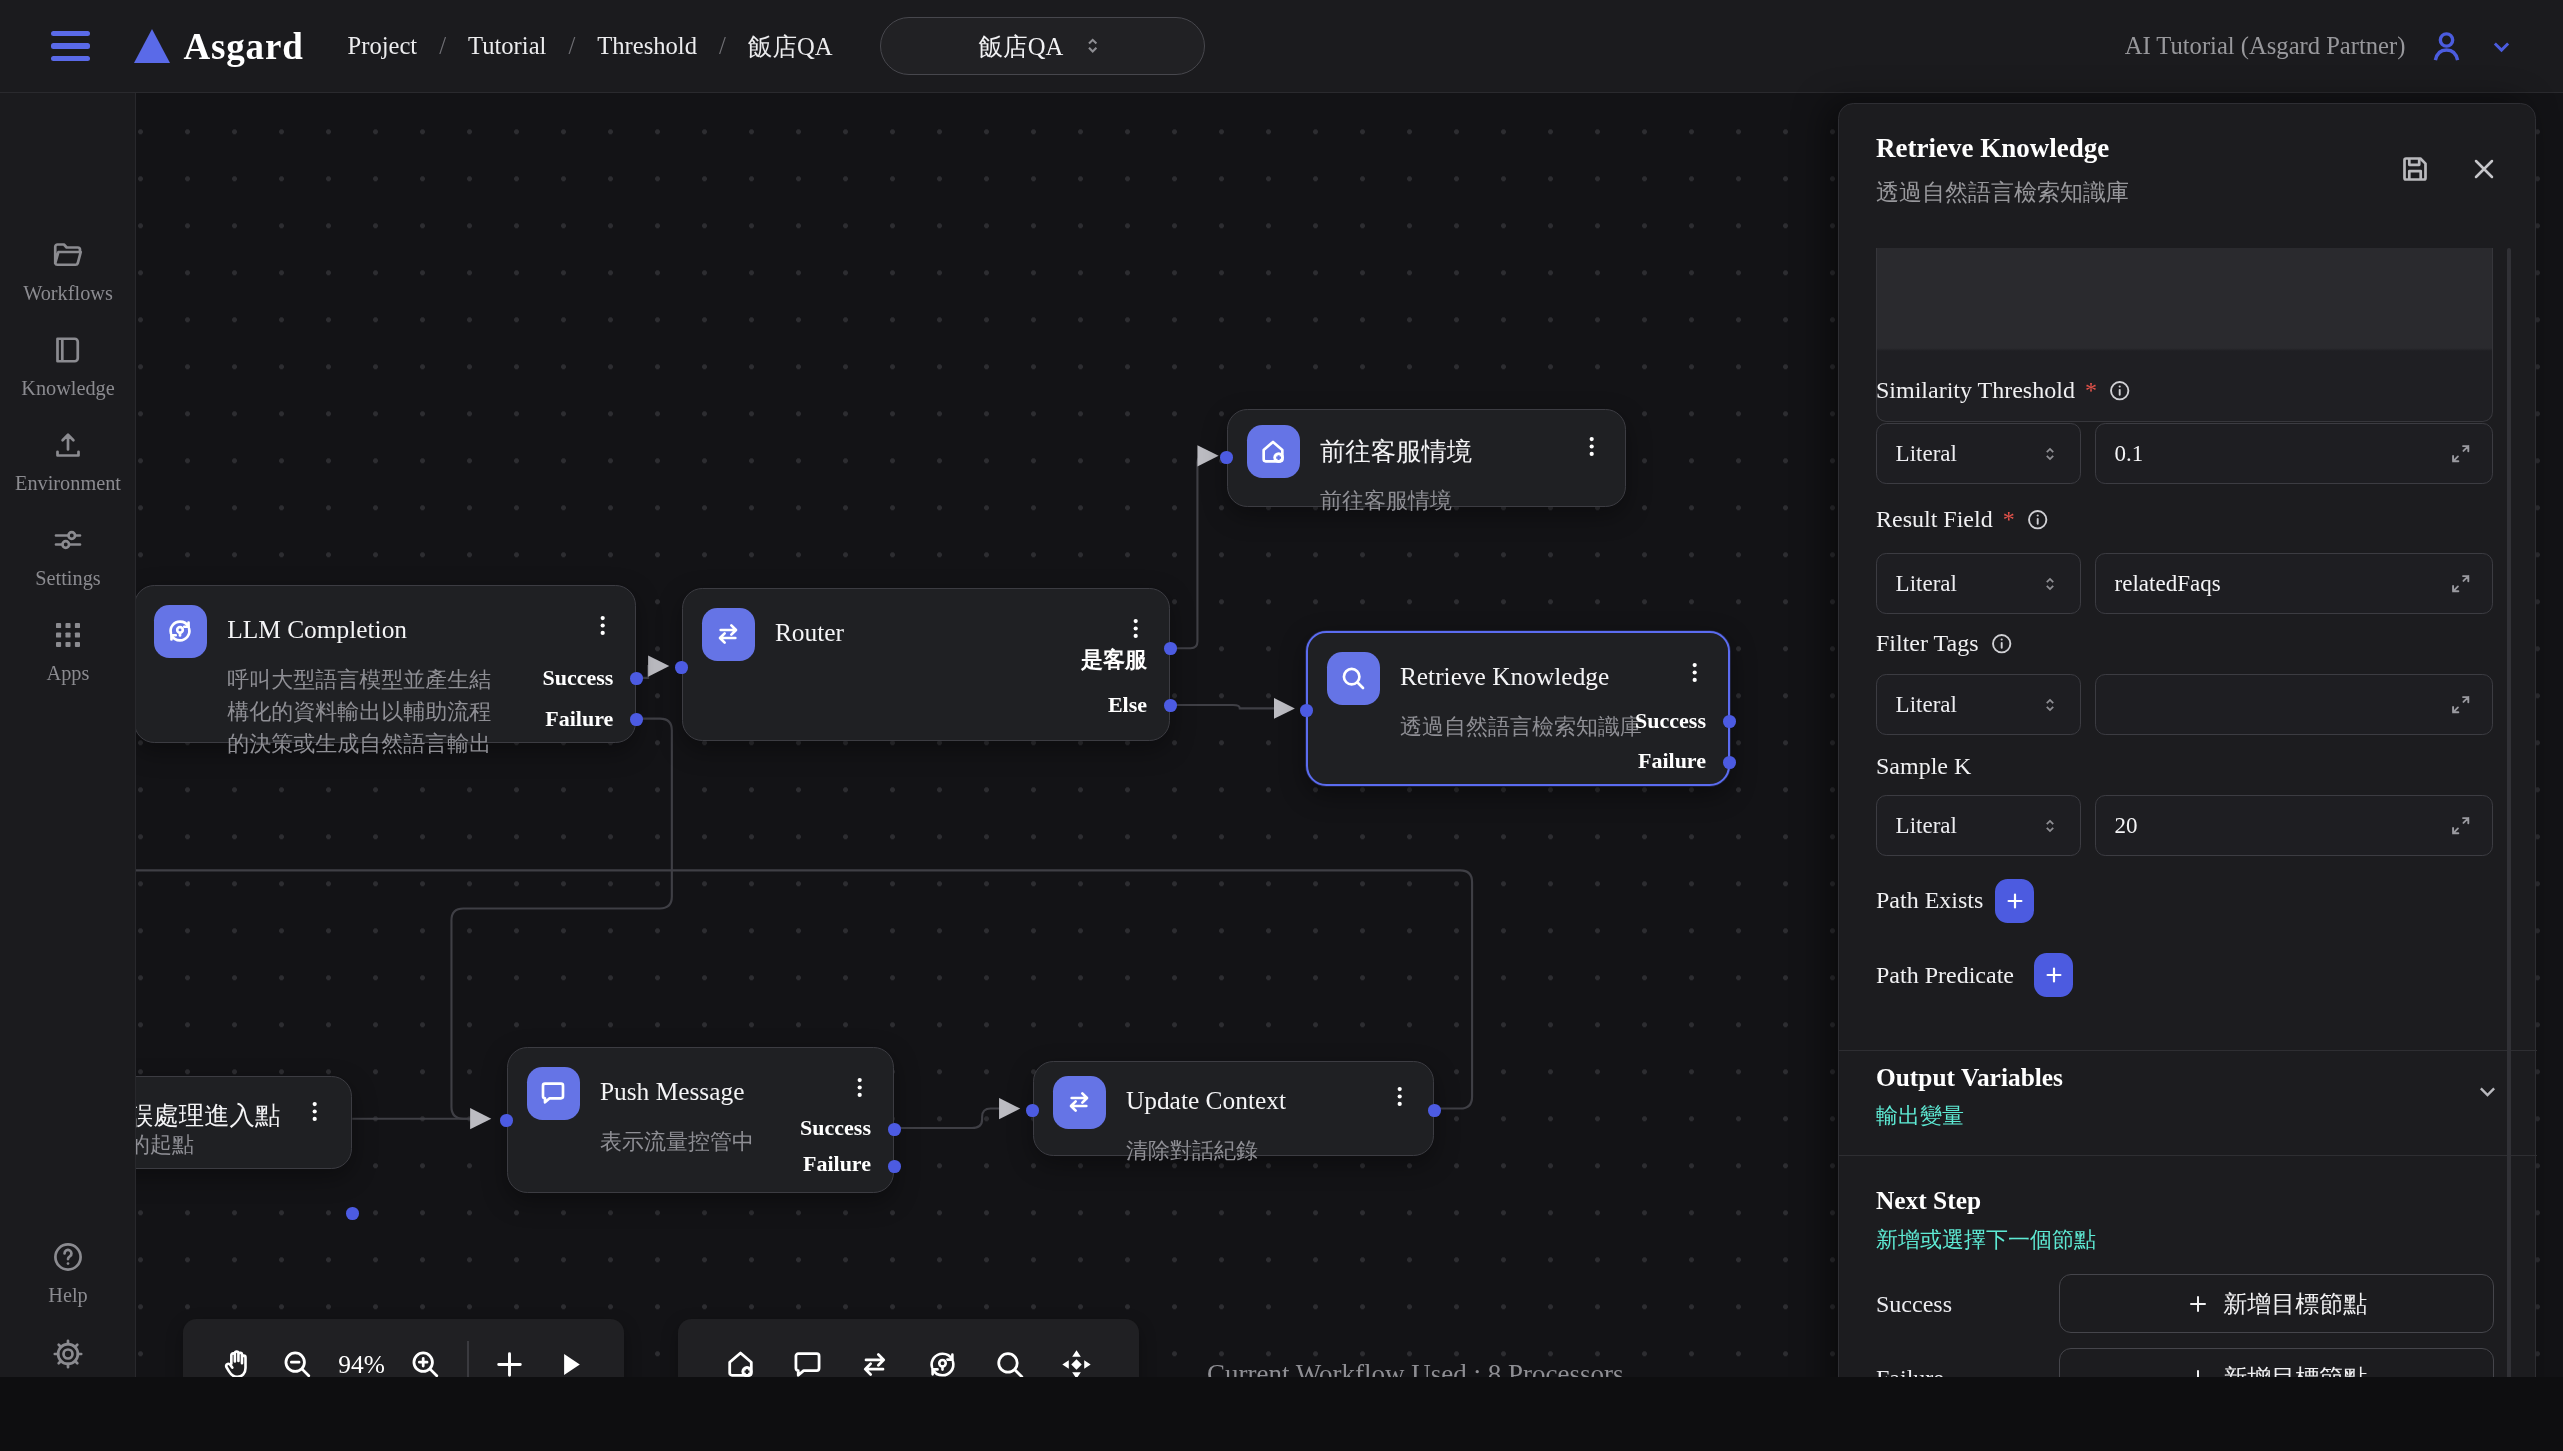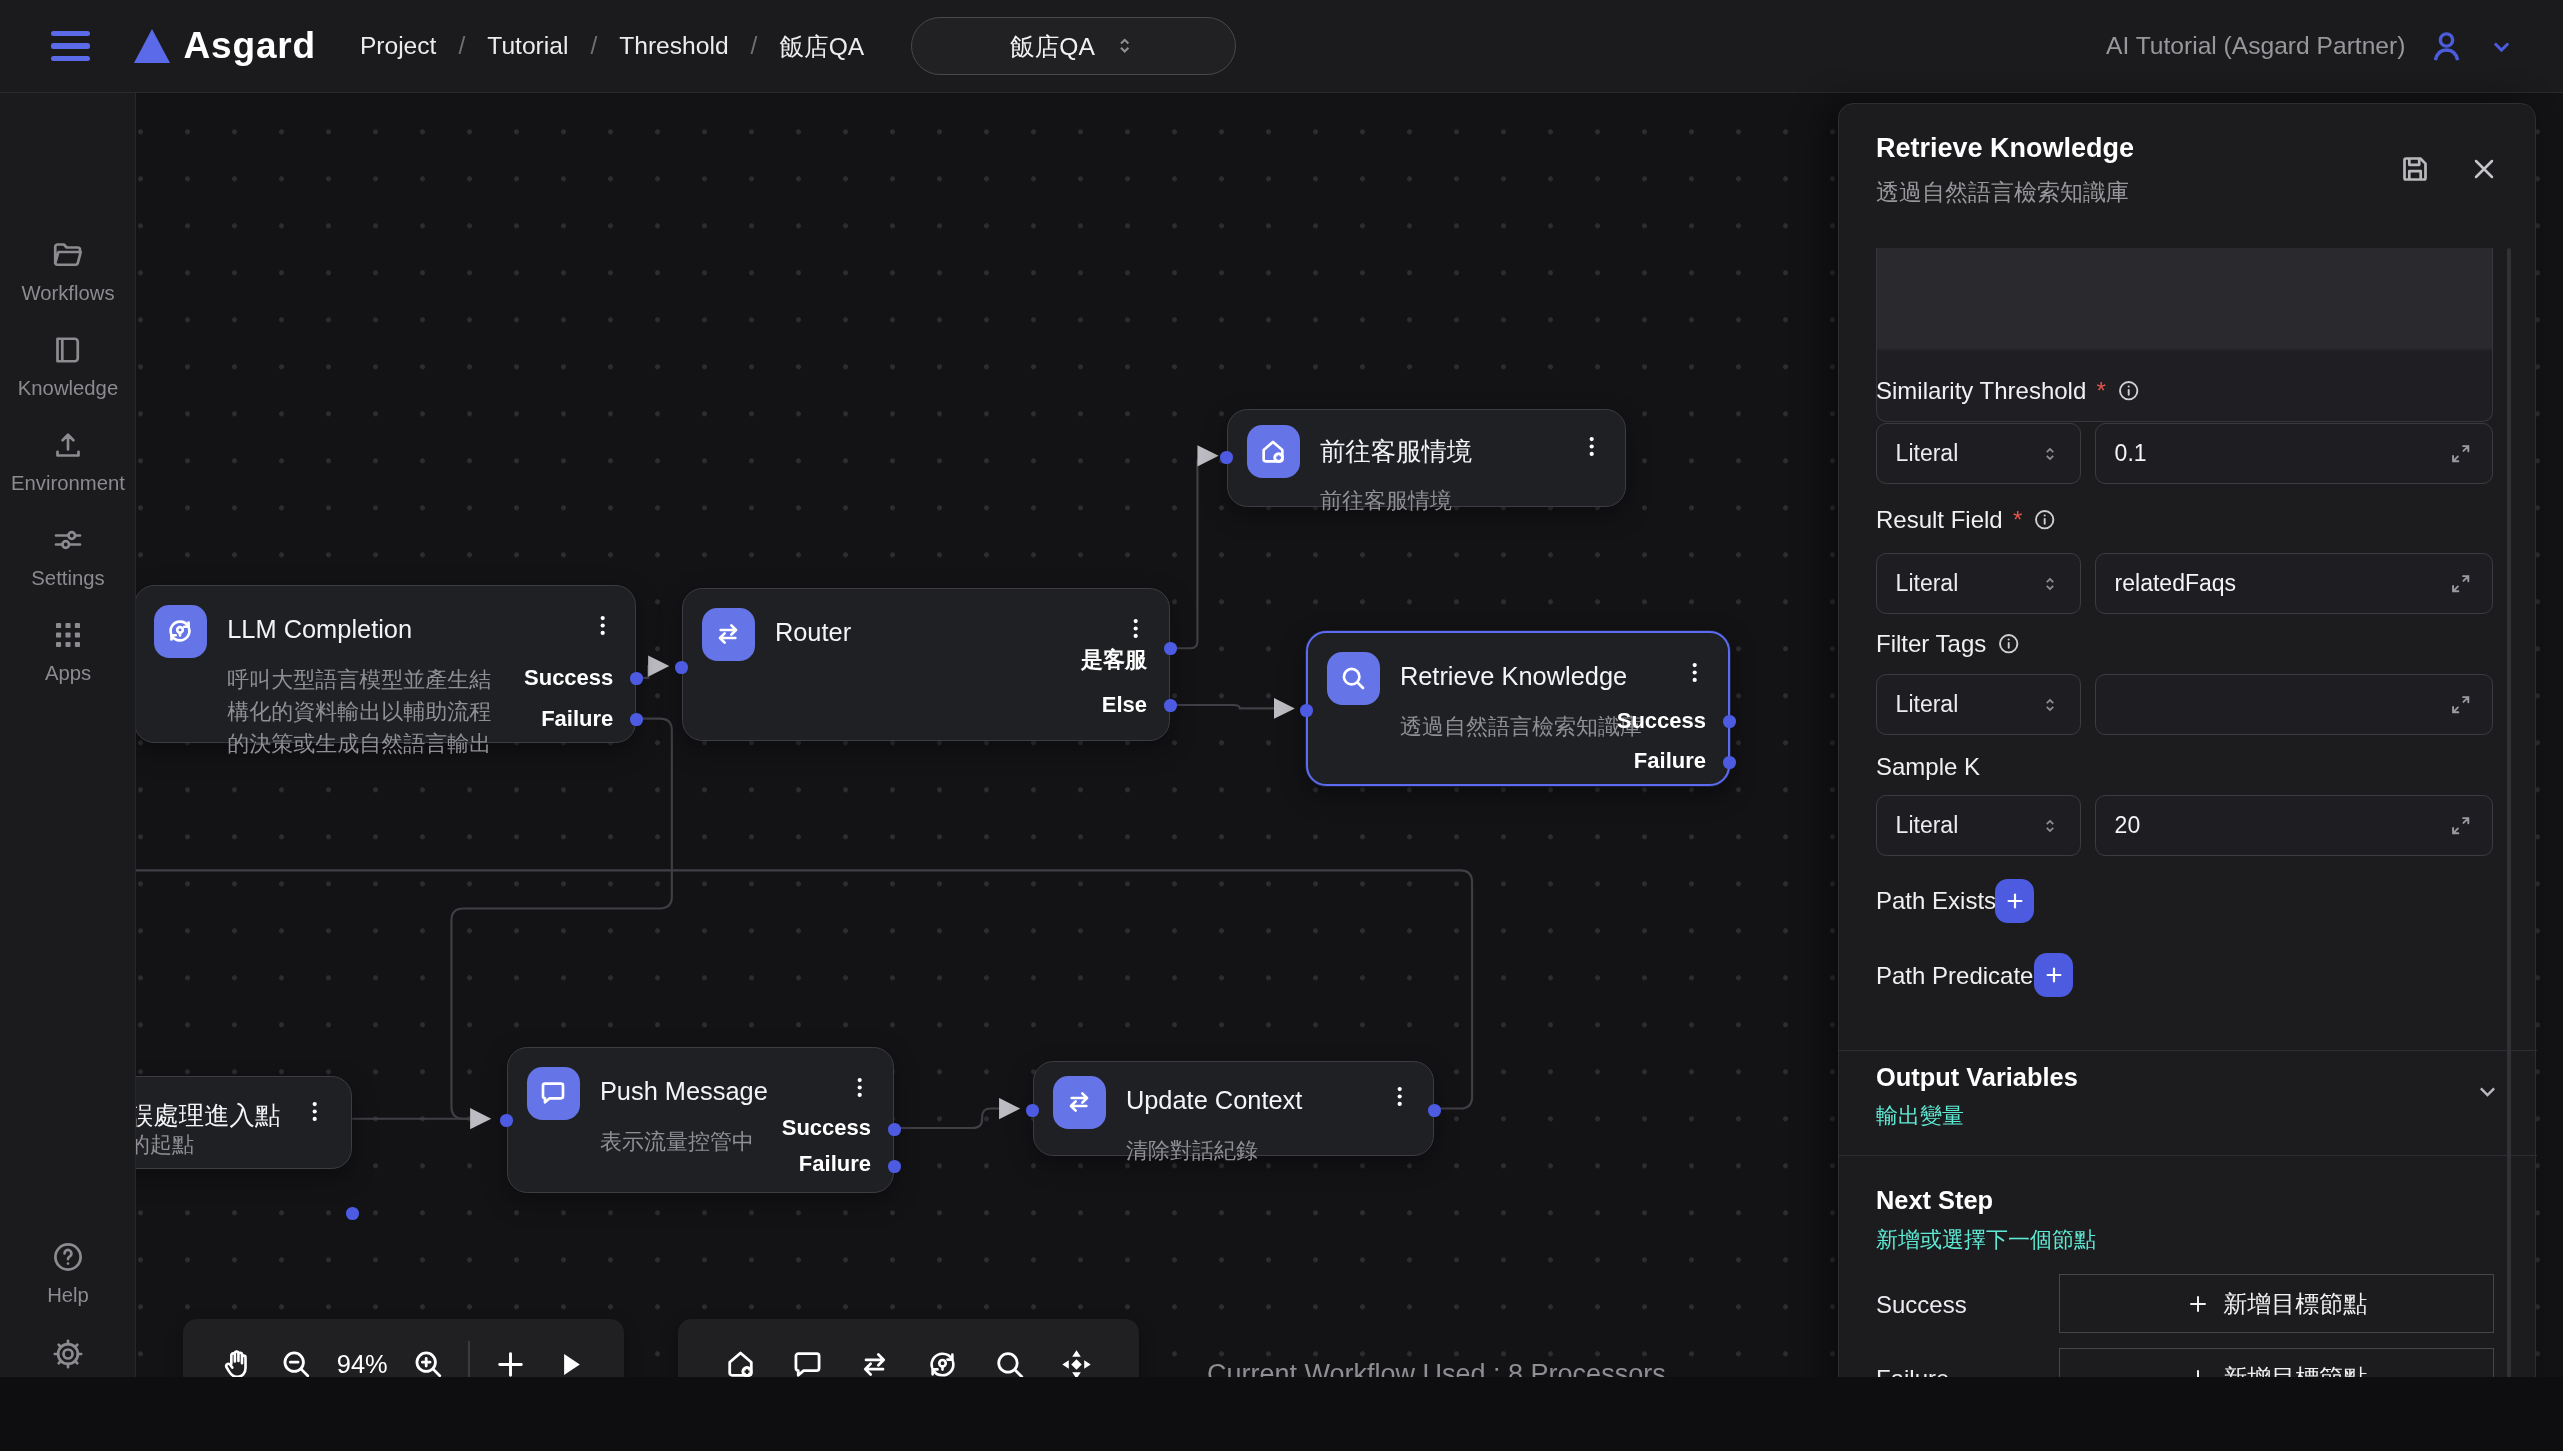--- a/index.html
+++ b/index.html
@@ -1,18 +1,18 @@
 <!DOCTYPE html>
 <html style="font-size:13.6px"><head>
 <meta charset="utf-8">
 <style>
   html,body{margin:0;padding:0;background:#0e0e10;}
   *{box-sizing:border-box;}
   #app{position:relative;width:2563px;height:1377px;overflow:hidden;
-       font-family:Liberation Sans, sans-serif;color:#f2f2f4;background:#131316;}
+       font-family:Liberation Serif, serif;color:#f2f2f4;background:#131316;}
 
   
   .navbar{position:absolute;left:0;top:0;width:2563px;height:93px;background:#1b1b1e;
           border-bottom:0.8px solid #2a2a2e;display:flex;align-items:center;z-index:40;}
   .hamburger{width:39px;height:30.5px;margin-left:51px;display:flex;flex-direction:column;justify-content:space-between;cursor:pointer;}
   .hamburger span{display:block;height:5.1px;border-radius:2.5px;background:#5a6ae8;}
   .logo-tri{width:0;height:0;margin-left:44px;border-left:18.6px solid transparent;border-right:18.6px solid transparent;border-bottom:34px solid #5a6ae8;}
   .logo-text{font-size:37px;font-weight:600;letter-spacing:0.8px;color:#ffffff;margin-left:13.6px;}
   .breadcrumb{display:flex;align-items:center;gap:22px;margin-left:44px;font-size:24.6px;color:#ececee;}
   .breadcrumb .sep{color:#6f6f74;}
@@ -71,21 +71,21 @@
   .mode-select .chev{margin-left:auto;color:#8e8e93;}
   .val-box{position:absolute;left:256px;width:398px;height:61px;border:0.8px solid #3c3c42;border-radius:10.2px;background:#1e1e22;
            display:flex;align-items:center;padding:0 18.6px;font-size:23px;color:#f4f4f6;}
   .val-box .expand{margin-left:auto;color:#9a9aa0;cursor:pointer;}
   .plus-btn{position:absolute;width:39px;height:44px;border-radius:12.7px;background:#4c5be0;display:flex;align-items:center;
             justify-content:center;cursor:pointer;}
   .divider{position:absolute;left:0;width:698px;height:0.8px;background:#2e2e32;}
   .sec-title{position:absolute;left:37px;font-size:25.4px;font-weight:600;color:#ffffff;}
   .sec-sub{position:absolute;left:37px;font-size:22px;color:#5eead4;}
   .ns-label{position:absolute;left:37px;font-size:24px;color:#ececf0;}
-  .target-btn{position:absolute;left:220px;width:435px;height:59px;border:0.8px solid #45454b;border-radius:0;
+  .target-btn{position:absolute;left:220px;width:435px;height:59px;border:0.8px solid #45454b;border-radius:12px;
               display:flex;align-items:center;justify-content:center;gap:13.6px;font-size:24px;color:#f0f0f2;cursor:pointer;}
   .scroll-thumb{position:absolute;left:668px;top:144px;width:4.2px;height:1144px;background:#313136;border-radius:2.5px;}
 
   svg{display:block;}
 </style>
 </head>
 <body>
 
 <div id="app">
 

